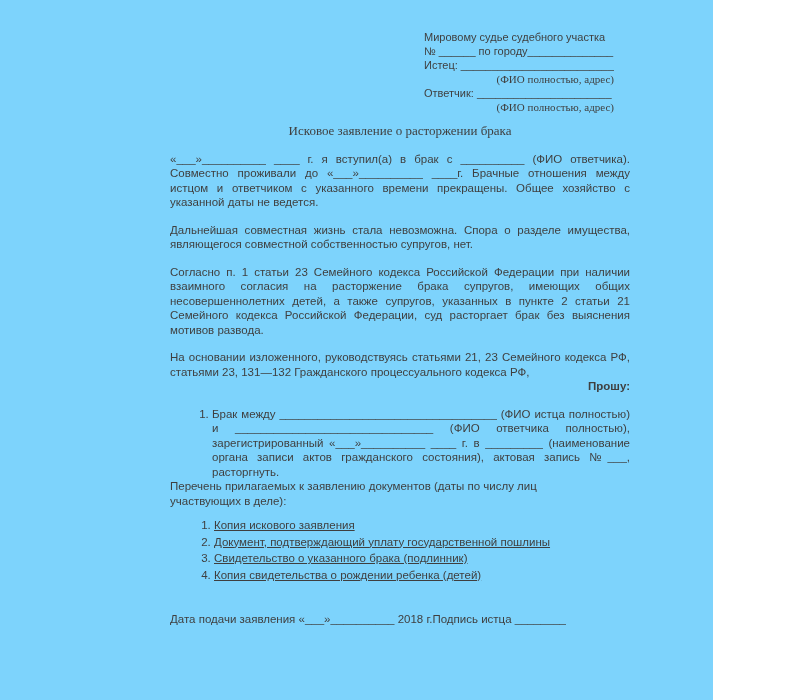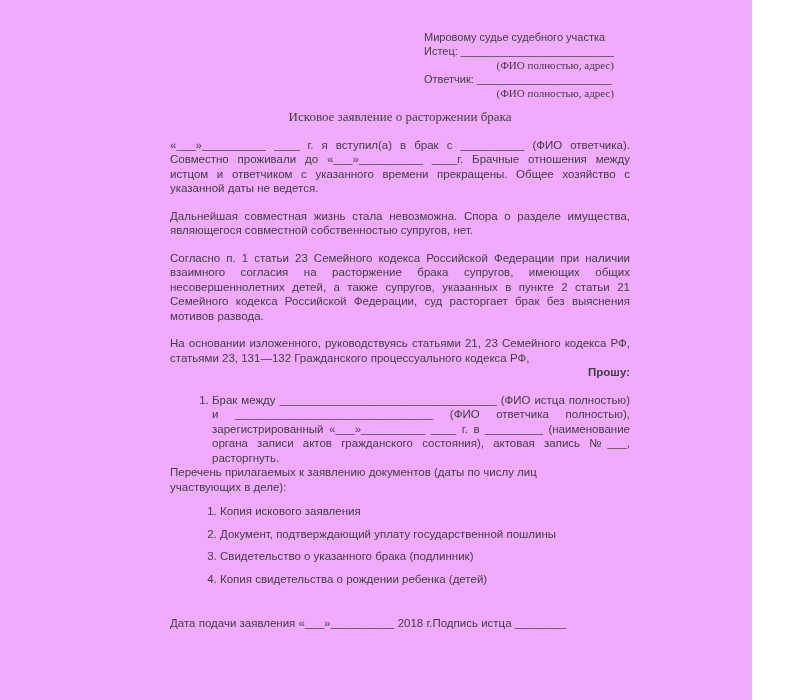--- a/index.html
+++ b/index.html
@@ -1,24 +1,23 @@
 <!DOCTYPE html>
 <html lang="ru"><head>
 <meta charset="utf-8">
 <style>
   html, body { margin: 0; padding: 0; background: #ffffff; }
   .canvas {
     position: relative;
     width: 713px;
     height: 700px;
-    background: #f0abfc;
+    background: #7dd3fc;
     overflow: hidden;
     font-family: "Liberation Sans", "DejaVu Sans", sans-serif;
     color: #3f3f3f;
-    padding-left: 39px;
   }
   .doc {
     position: absolute;
     left: 170px;
     top: 30px;
     width: 460px;
     font-size: 11.5px;
     line-height: 14.5px;
   }
   .header-block {
@@ -47,35 +46,36 @@
   }
   ol.request-list li { text-align: justify; }
   .attachments-intro {
     margin-top: 0;
     white-space: pre-line;
   }
   ol.attachments-list {
     margin: 10px 0 0 0;
     padding-left: 42px;
   }
-  ol.attachments-list li { margin: 8px; }
+  ol.attachments-list li { margin: 2px; text-decoration: underline; }
   .footer {
     display: flex;
     margin-top: 30px;
     padding-right: 28px;
   }
 </style>
 </head>
 <body>
 
 <div class="canvas">
   <div class="doc">
 
     <div class="header-block">
       <div class="hline">Мировому судье судебного участка</div>
+      <div class="hline">№ ______ по городу______________</div>
       <div class="hline">Истец: _________________________</div>
       <div class="hline right">(ФИО полностью, адрес)</div>
       <div class="hline">Ответчик: ______________________</div>
       <div class="hline right">(ФИО полностью, адрес)</div>
     </div>
 
     <div class="title">Исковое заявление о расторжении брака</div>
 
     <p class="para">«___»__________ ____ г. я вступил(а) в брак с __________ (ФИО ответчика). Совместно проживали до «___»__________ ____г. Брачные отношения между истцом и ответчиком с указанного времени прекращены. Общее хозяйство с указанной даты не ведется.</p>
     <p class="para">Дальнейшая совместная жизнь стала невозможна. Спора о разделе имущества, являющегося совместной собственностью супругов, нет.</p>

